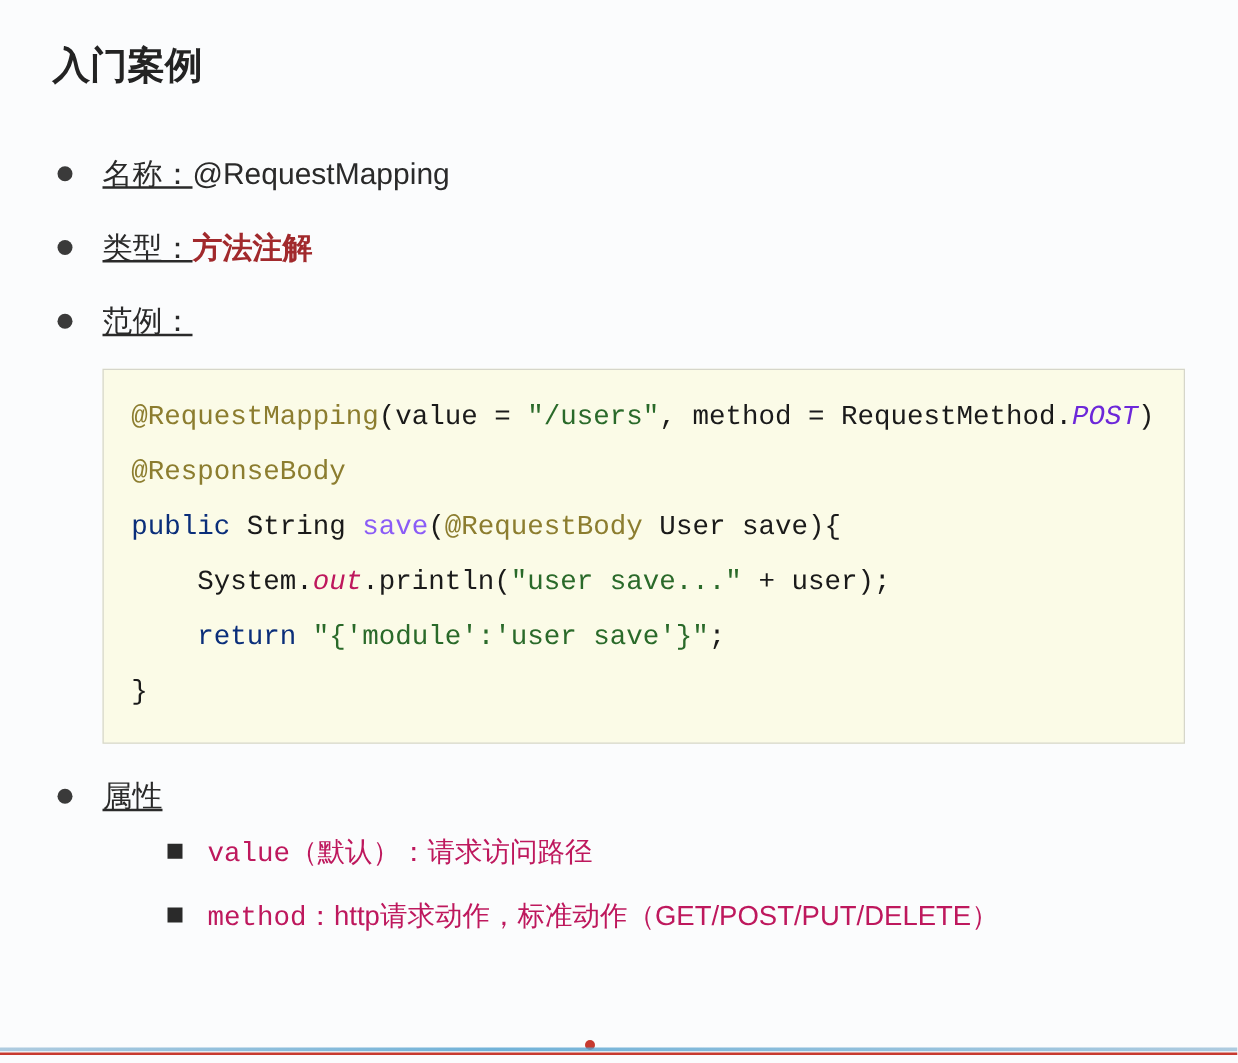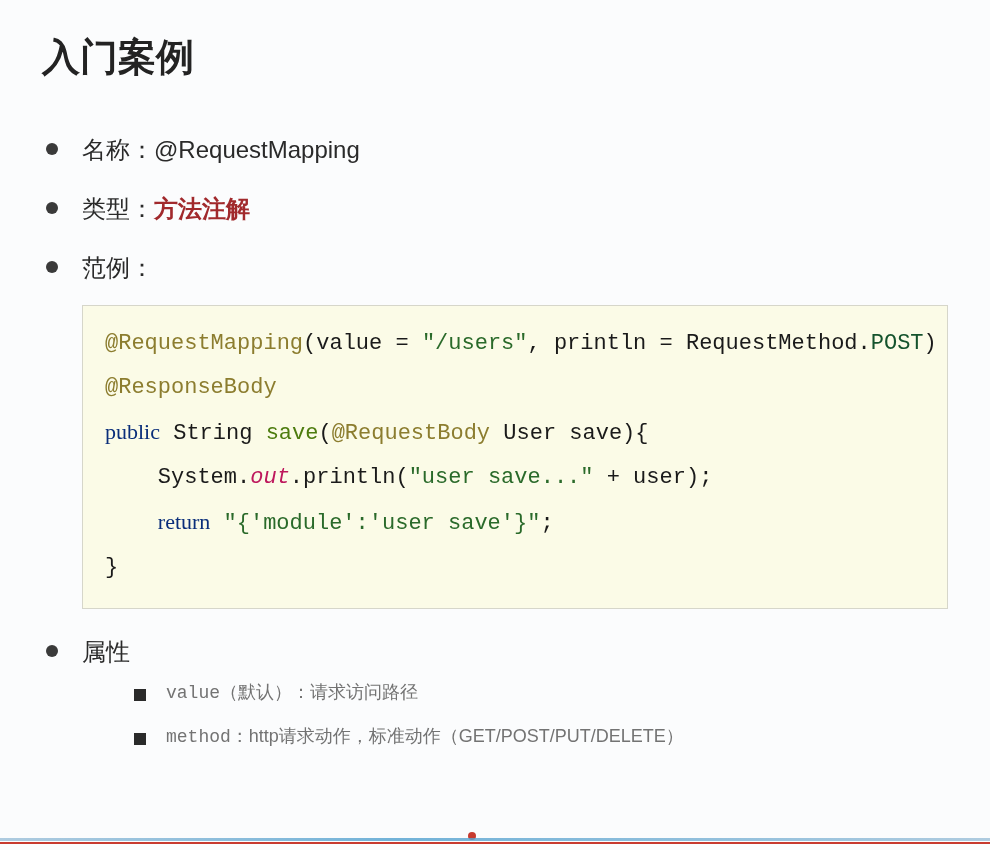--- a/index.html
+++ b/index.html
@@ -10,21 +10,21 @@
     body {
       width: 990px;
       height: 850px;
       background: #fbfcfd;
       font-family: "Microsoft YaHei", "SimHei", sans-serif;
       padding: 32px 42px 0 42px;
       position: relative;
       overflow: hidden;
     }
     h1.title {
-      font-size: 38px;
+      font-size: 30px;
       font-weight: bold;
       color: #232323;
       margin-bottom: 48px;
     }
     ul.main-list {
       list-style: none;
     }
     ul.main-list > li {
       position: relative;
       padding-left: 40px;
@@ -38,56 +38,57 @@
       position: absolute;
       left: 4px;
       top: 12px;
       width: 12px;
       height: 12px;
       border-radius: 50%;
       background: #3a3a3a;
     }
     .label {
       color: #2a2a2a;
+      text-decoration: underline;
     }
     .highlight-red {
       color: #a1292c;
       font-weight: bold;
     }
     .code-block {
       margin-left: 40px;
       margin-top: -4px;
       margin-bottom: 24px;
       background: #fbfbe7;
       border: 1px solid #d6d6ca;
       padding: 16px 22px 18px 22px;
       font-family: Consolas, "Courier New", monospace;
       font-size: 22px;
       line-height: 2.0;
       white-space: pre;
       color: #1a1a1a;
     }
     .tok-annotation { color: #8c7d2f; }
-    .tok-keyword    { color: #0a2e7a; font-family: Liberation Serif, serif; }
+    .tok-keyword    { color: #0a2e7a; }
     .tok-type       { color: #1a1a1a; }
-    .tok-method     { color: #4d7c0f; }
+    .tok-method     { color: #8b5cf6; }
     .tok-string     { color: #2a6a2a; }
     .tok-static     { color: #be185d; font-style: italic; }
-    .tok-const      { color: #14532d; }
+    .tok-const      { color: #6d28d9; font-style: italic; }
     .tok-punct      { color: #1a1a1a; }
     ul.sub-list {
       list-style: none;
       margin-left: 48px;
       margin-top: 8px;
     }
     ul.sub-list > li {
       position: relative;
       padding-left: 36px;
-      font-size: 18px;
-      color: #737373;
+      font-size: 22px;
+      color: #be185d;
       line-height: 1.6;
       margin-bottom: 14px;
     }
     ul.sub-list > li::before {
       content: "";
       position: absolute;
       left: 4px;
       top: 11px;
       width: 12px;
       height: 12px;
@@ -136,21 +137,21 @@
     <span class="label">名称：</span><span>@RequestMapping</span>
   </li>
   <li>
     <span class="label">类型：</span><span class="highlight-red">方法注解</span>
   </li>
   <li>
     <span class="label">范例：</span>
   </li>
 </ul>
 
-<div class="code-block"><span class="tok-annotation">@RequestMapping</span><span class="tok-punct">(value = </span><span class="tok-string">"/users"</span><span class="tok-punct">, println = RequestMethod.</span><span class="tok-const">POST</span><span class="tok-punct">)</span>
+<div class="code-block"><span class="tok-annotation">@RequestMapping</span><span class="tok-punct">(value = </span><span class="tok-string">"/users"</span><span class="tok-punct">, method = RequestMethod.</span><span class="tok-const">POST</span><span class="tok-punct">)</span>
 <span class="tok-annotation">@ResponseBody</span>
 <span class="tok-keyword">public</span><span class="tok-type"> String </span><span class="tok-method">save</span><span class="tok-punct">(</span><span class="tok-annotation">@RequestBody</span><span class="tok-punct"> User save){</span>
 <span>    </span><span class="tok-type">System.</span><span class="tok-static">out</span><span class="tok-type">.println(</span><span class="tok-string">"user save..."</span><span class="tok-punct"> + user);</span>
 <span>    </span><span class="tok-keyword">return</span><span> </span><span class="tok-string">"{'module':'user save'}"</span><span class="tok-punct">;</span>
 <span class="tok-punct">}</span></div>
 
 <ul class="main-list">
   <li>
     <span class="label">属性</span>
     <ul class="sub-list">

